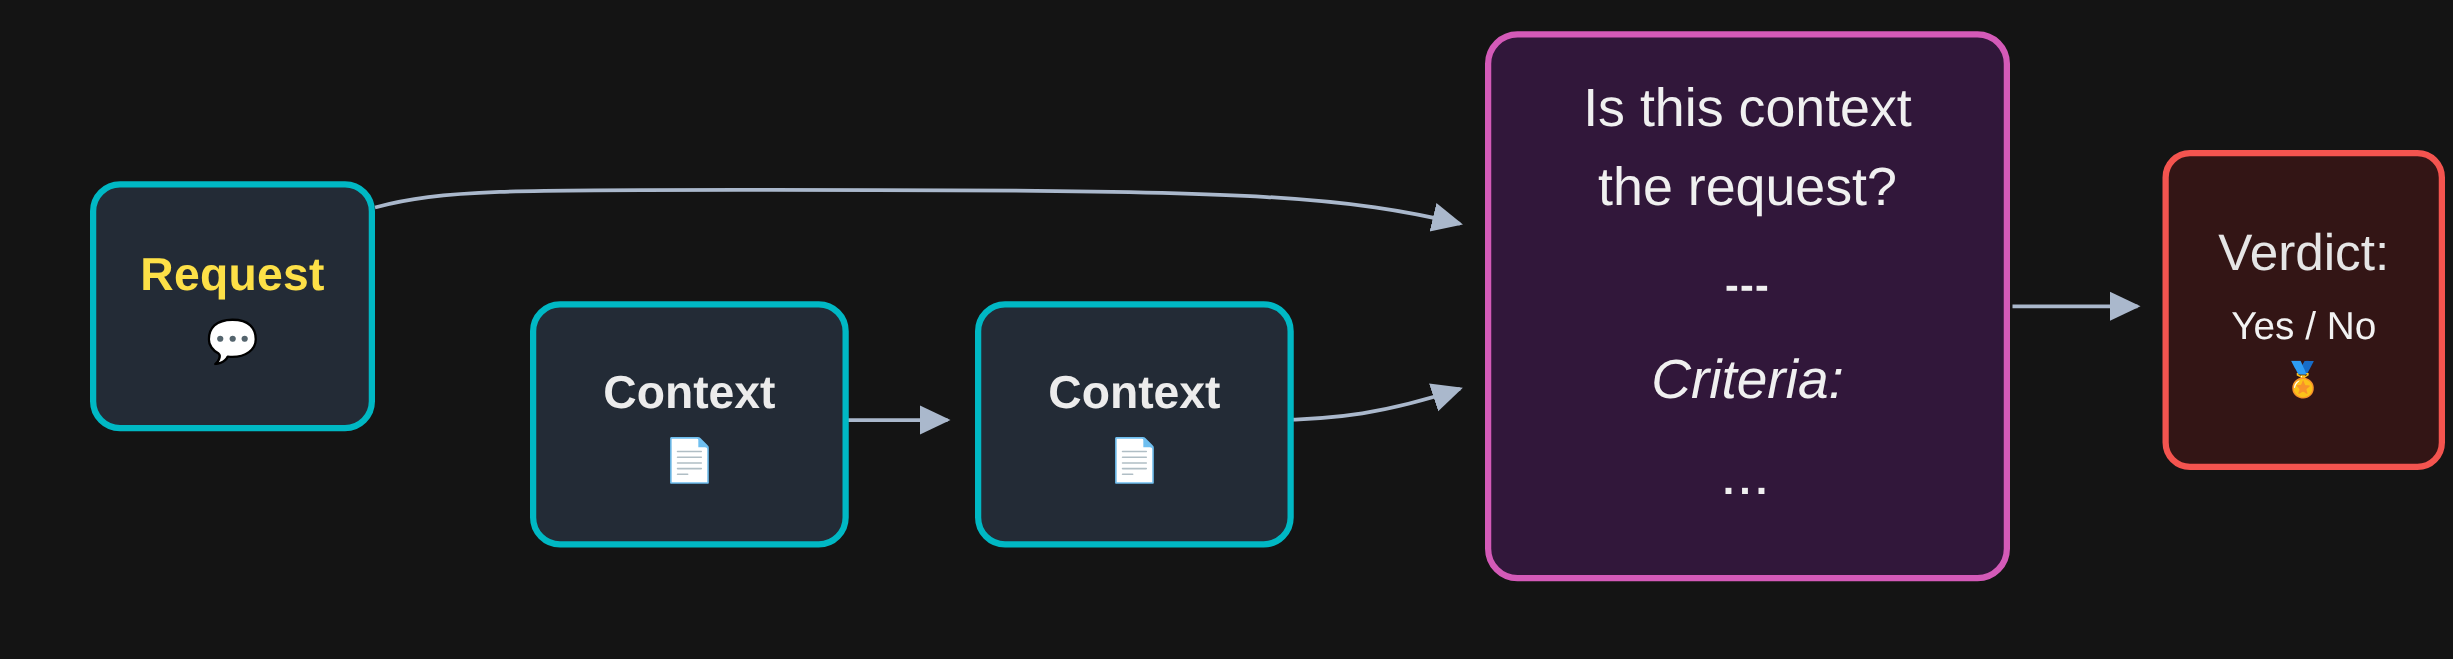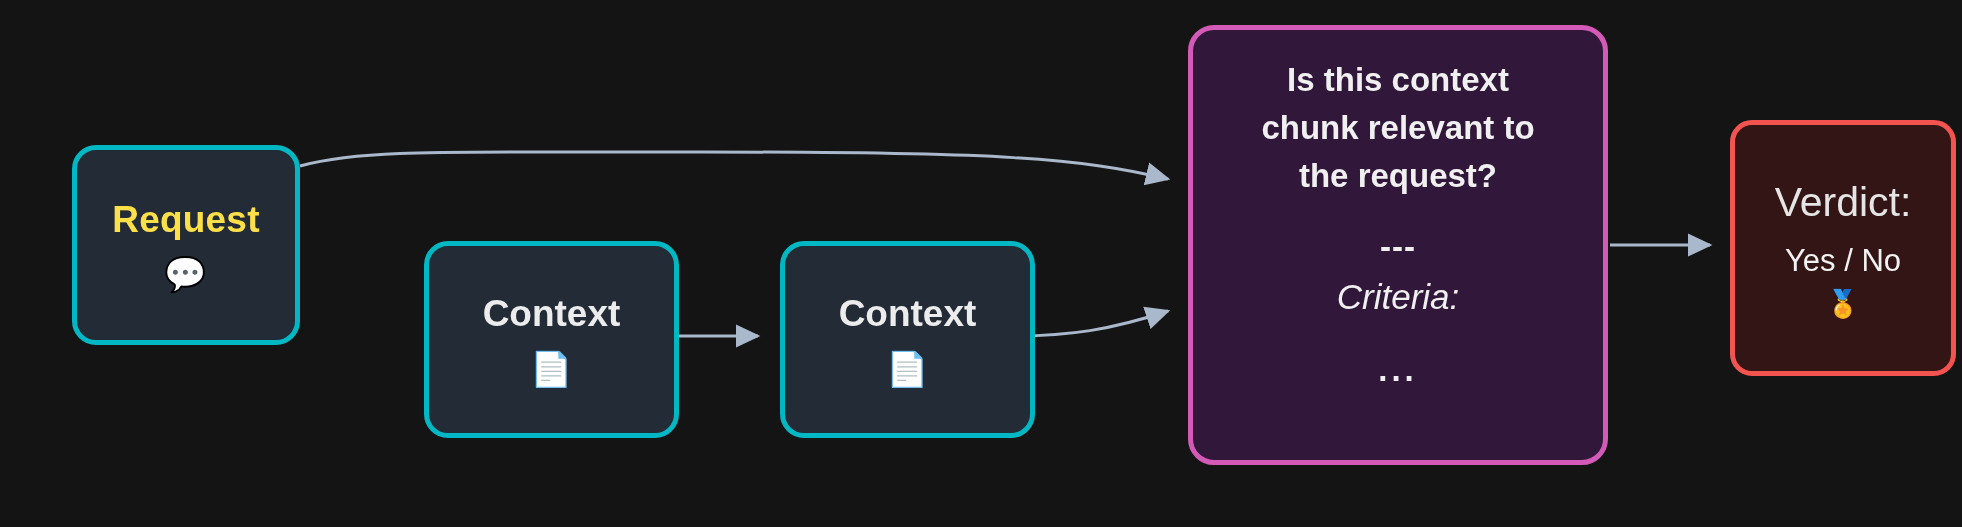--- a/index.html
+++ b/index.html
@@ -85,39 +85,40 @@
     width: 420px;
     height: 440px;
     background: #31173a;
     border: 5px solid #d45ab8;
     border-radius: 26px;
     padding: 26px 22px;
     justify-content: flex-start;
   }
   .node-decision .q-line {
     color: #f0f0f0;
+    font-size: 43px;
+    font-weight: normal;
+    line-height: 1.46;
+    width: 100%;
+  }
+  .node-decision .sep-line {
+    color: #f0f0f0;
     font-size: 33px;
     font-weight: bold;
-    line-height: 1.46;
-    width: 100%;
-  }
-  .node-decision .sep-line {
-    color: #f0f0f0;
-    font-size: 33px;
-    font-weight: bold;
     letter-spacing: 1px;
     line-height: 1.46;
     margin-top: 22px;
   }
   .node-decision .criteria-line {
     color: #f0f0f0;
-    font-size: 35px;
+    font-size: 44px;
     font-style: italic;
     font-weight: normal;
     line-height: 1.46;
+    margin-top: 20px;
   }
   .node-decision .ellipsis-line {
     color: #f0f0f0;
     font-size: 33px;
     font-weight: bold;
     letter-spacing: 4px;
     line-height: 1.46;
     margin-top: 24px;
   }
   
@@ -180,21 +181,20 @@
     <div class="node-emoji">📄</div>
   </div>
 
   <div class="node node-context ctx-2">
     <div class="node-title">Context</div>
     <div class="node-emoji">📄</div>
   </div>
 
   <div class="node node-decision">
     <div class="q-line">Is this context</div>
-    <div class="q-line">chunk relevant to</div>
     <div class="q-line">the request?</div>
     <div class="sep-line">---</div>
     <div class="criteria-line">Criteria:</div>
     <div class="ellipsis-line">...</div>
   </div>
 
   <div class="node node-verdict">
     <div class="verdict-label">Verdict:</div>
     <div class="verdict-value">Yes / No</div>
     <div class="node-emoji">🏅</div>

